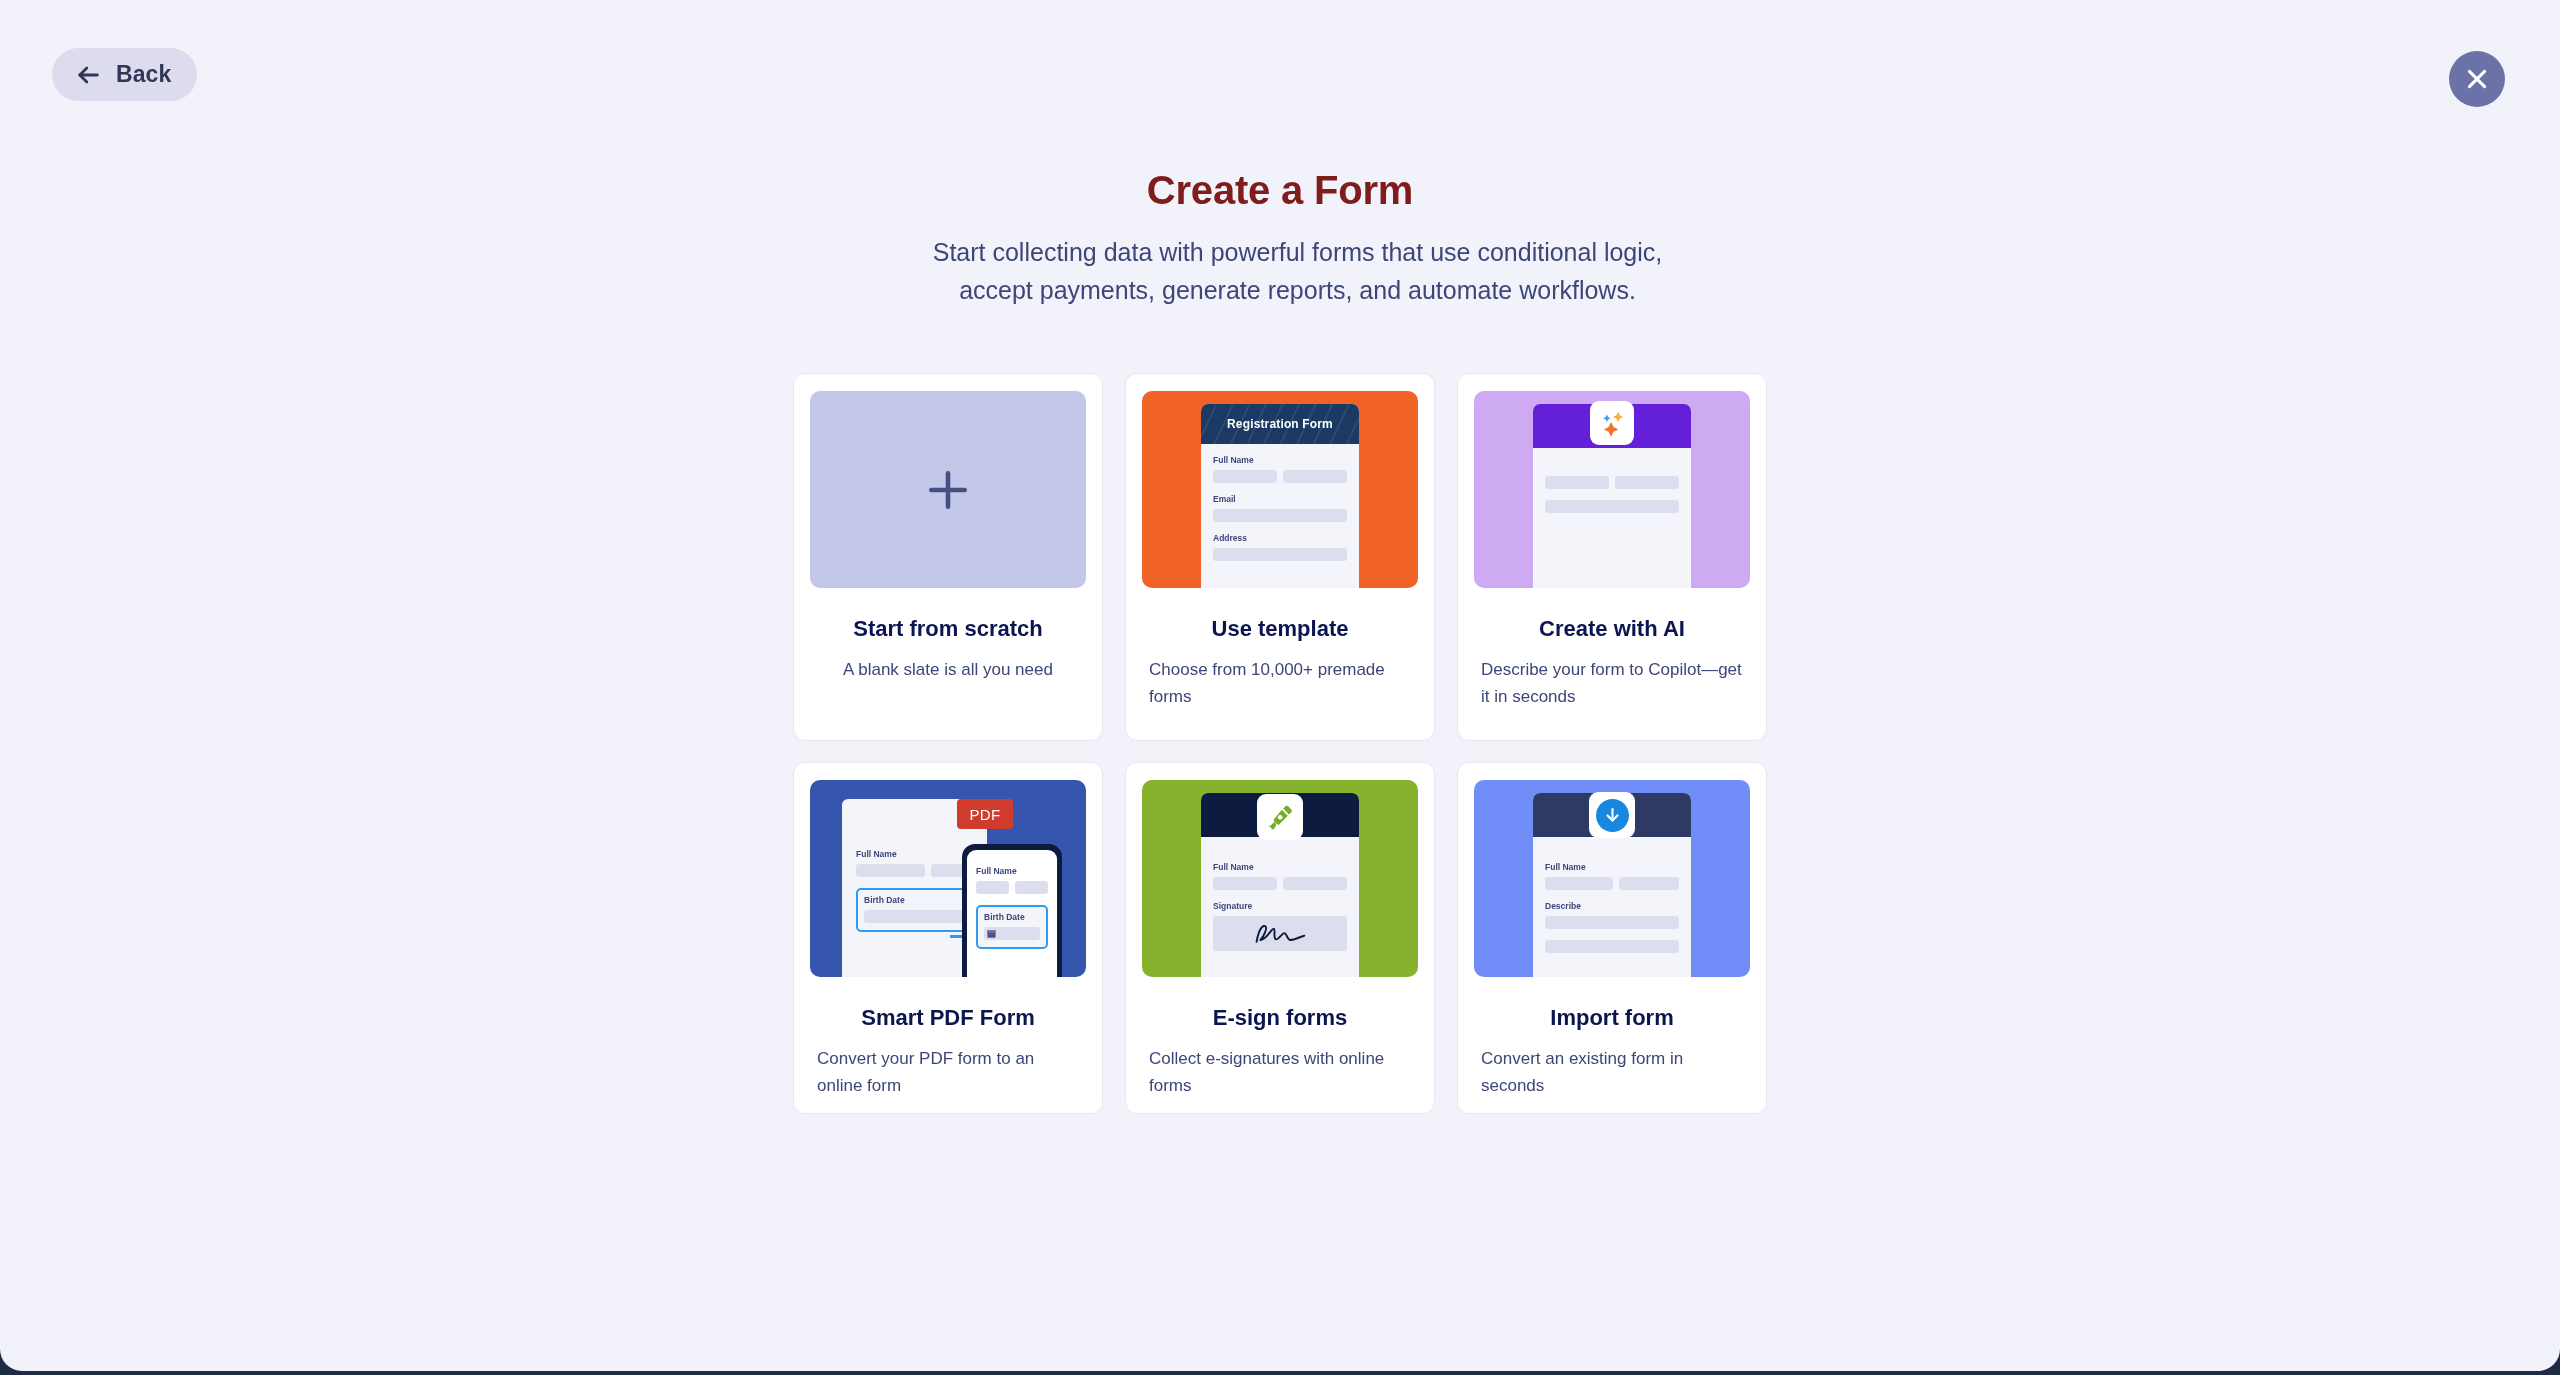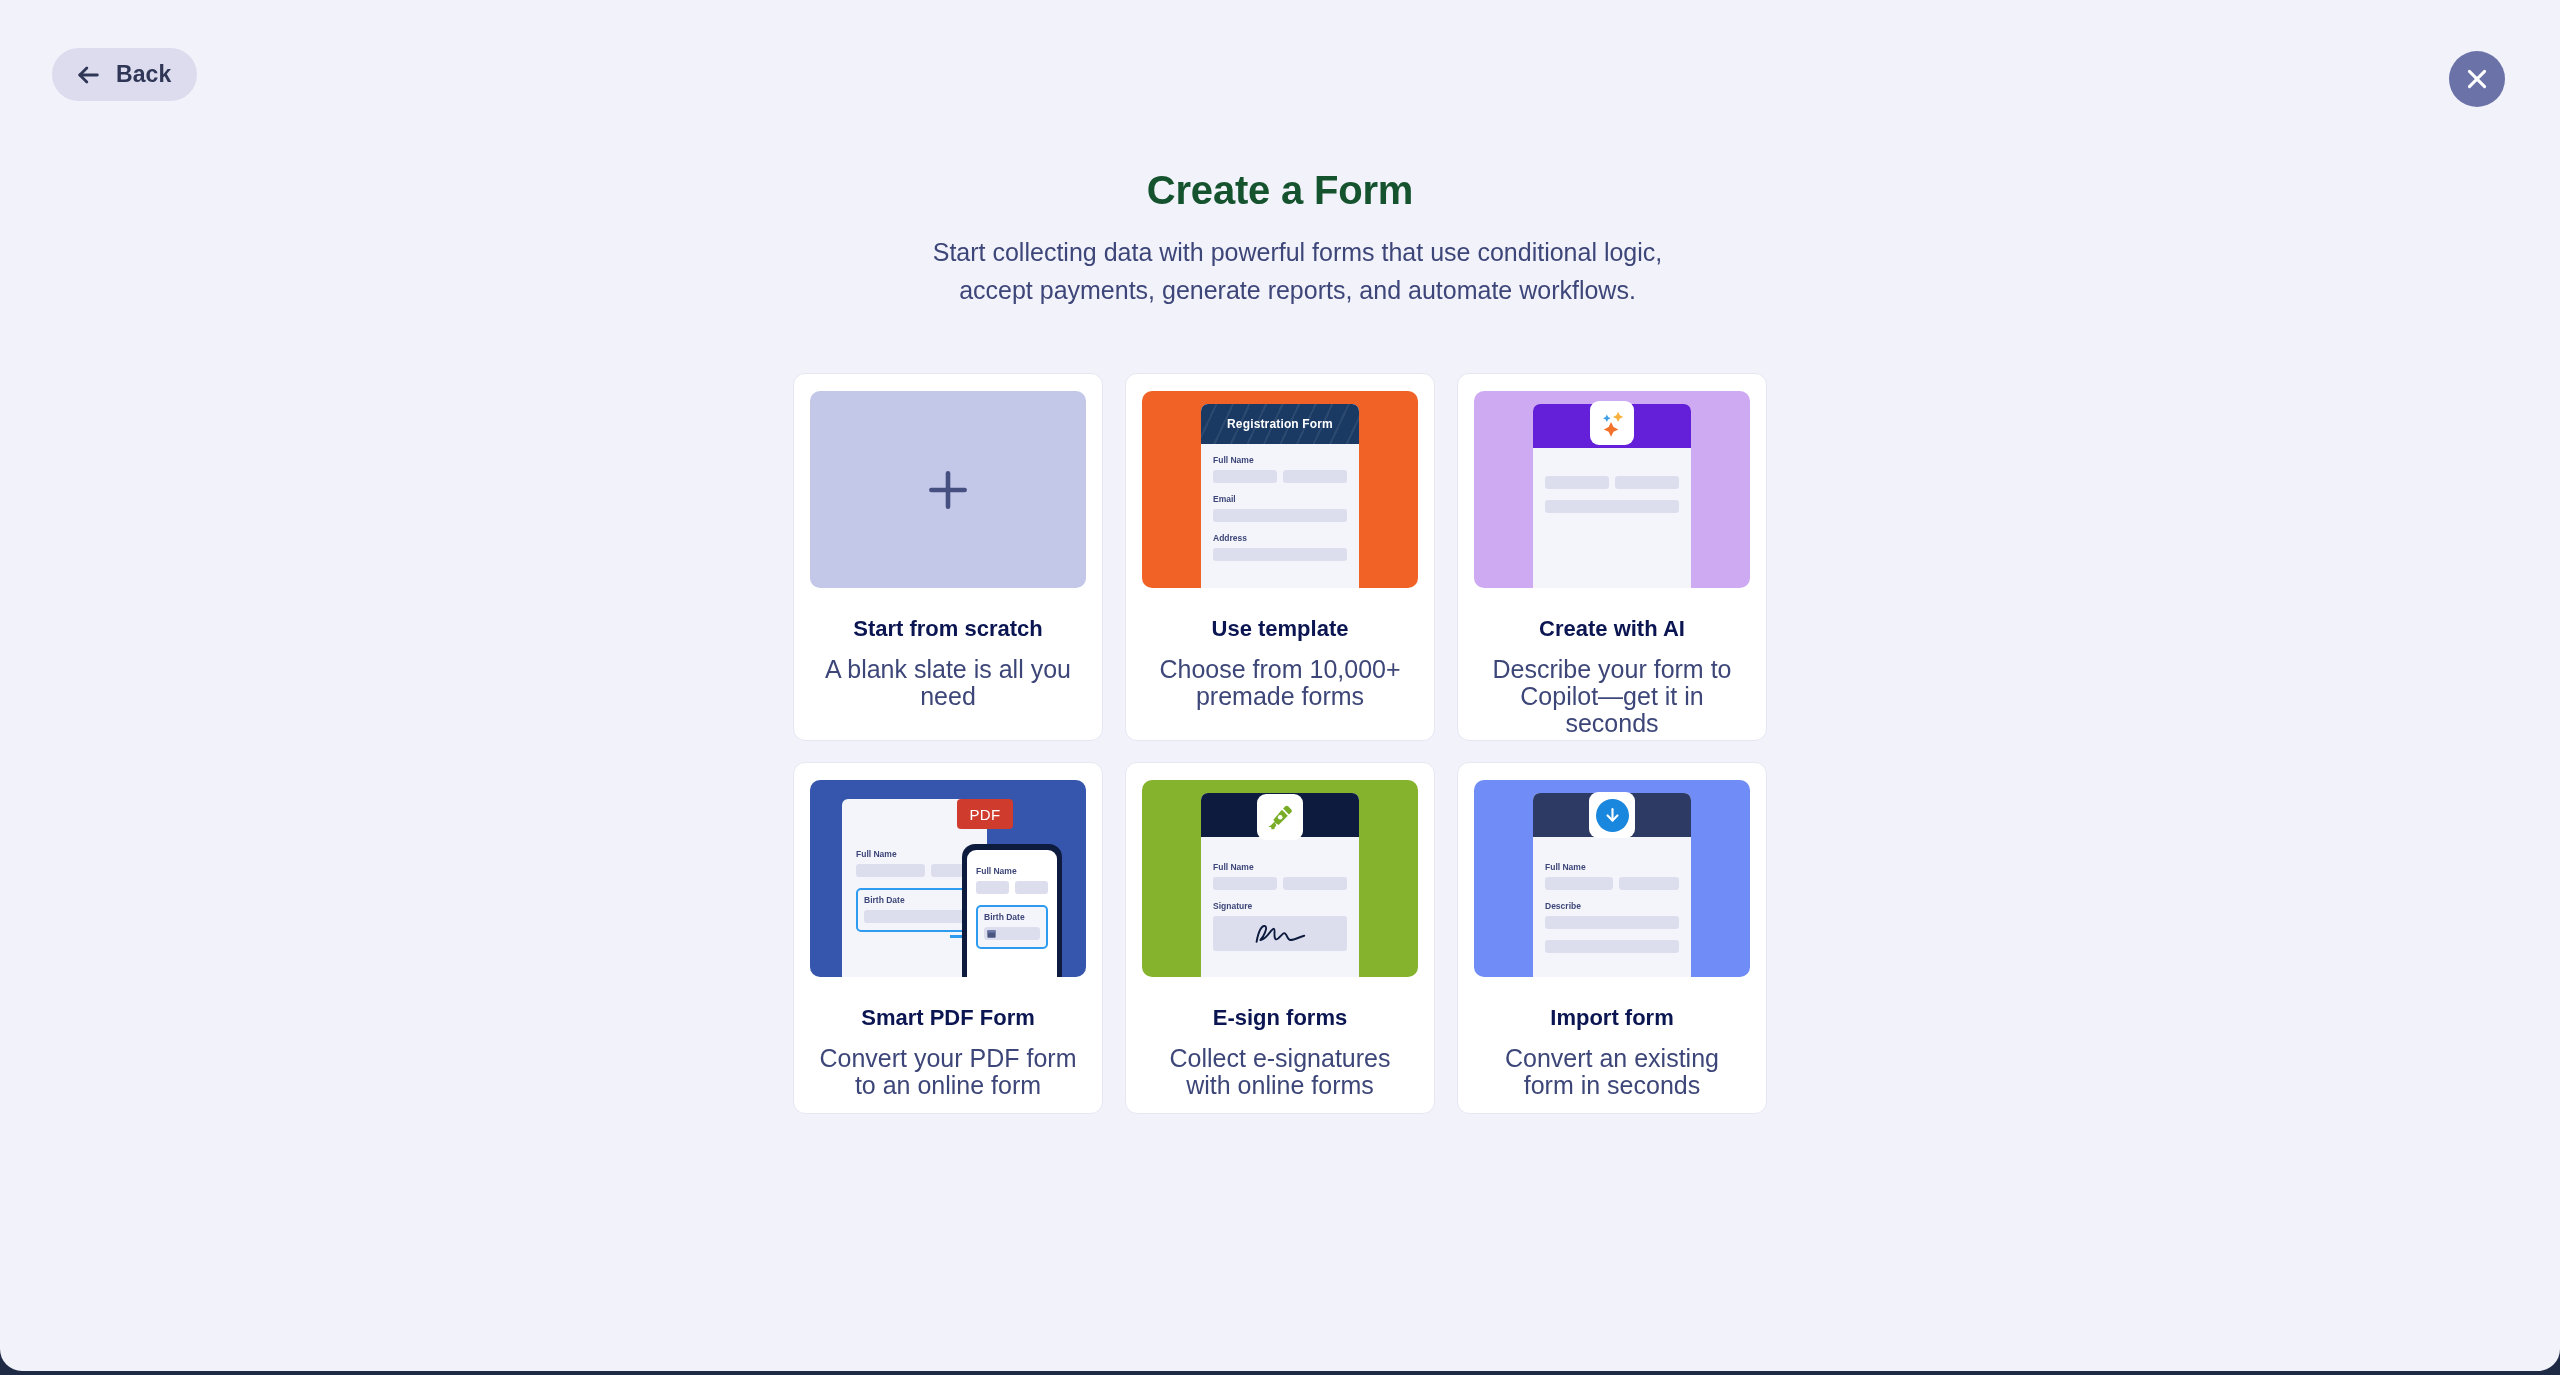--- a/index.html
+++ b/index.html
@@ -33,21 +33,21 @@
     position: absolute; right: 55px; top: 51px;
     width: 56px; height: 56px; border-radius: 50%;
     background: #6b72a8; border: none; cursor: pointer;
     display: flex; align-items: center; justify-content: center;
   }
   .close-btn svg { width: 26px; height: 26px; display:block; }
 
   
   .heading-wrap { position: absolute; left: 0; right: 0; top: 168px; text-align: center; }
   .page-title {
-    font-size: 40px; font-weight: 700; color: #14532d; letter-spacing: -.2px;
+    font-size: 40px; font-weight: 700; color: #7f1d1d; letter-spacing: -.2px;
   }
   .page-sub {
     margin-top: 20px;
     font-size: 25px; line-height: 38px; color: #3d4678; font-weight: 400; padding-left: 35px;
   }
 
   
   .grid {
     position: absolute; left: 50%; top: 373px;
     transform: translateX(-50%);
@@ -71,21 +71,21 @@
     border-radius: 10px;
     overflow: hidden; position: relative;
     flex: none;
   }
   .card-title {
     margin-top: 28px;
     font-size: 22px; font-weight: 700; color: #0a1551; text-align: center;
   }
   .card-desc {
     margin-top: 14px;
-    font-size: 25px; line-height: 27px; color: #3d4678; text-align: center;
+    font-size: 17px; line-height: 27px; color: #3d4678; 
     max-width: 262px;
   }
 
   
   .t-scratch { background: #c3c7e8; display:flex; align-items:center; justify-content:center; }
   .t-scratch svg { width: 50px; height: 50px; display:block; }
 
   
   .sheet {
     position: absolute; left: 50%; transform: translateX(-50%);

